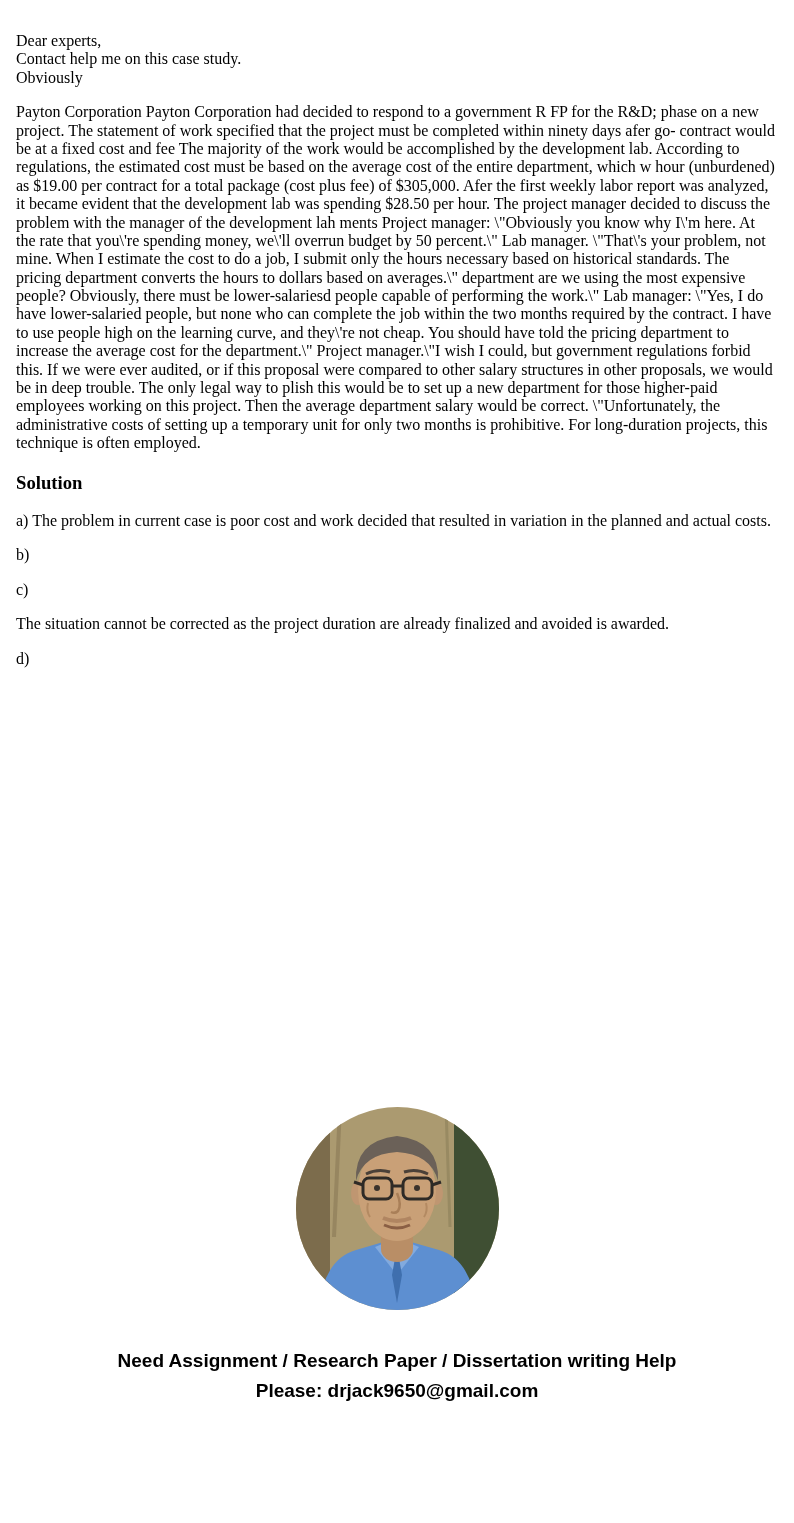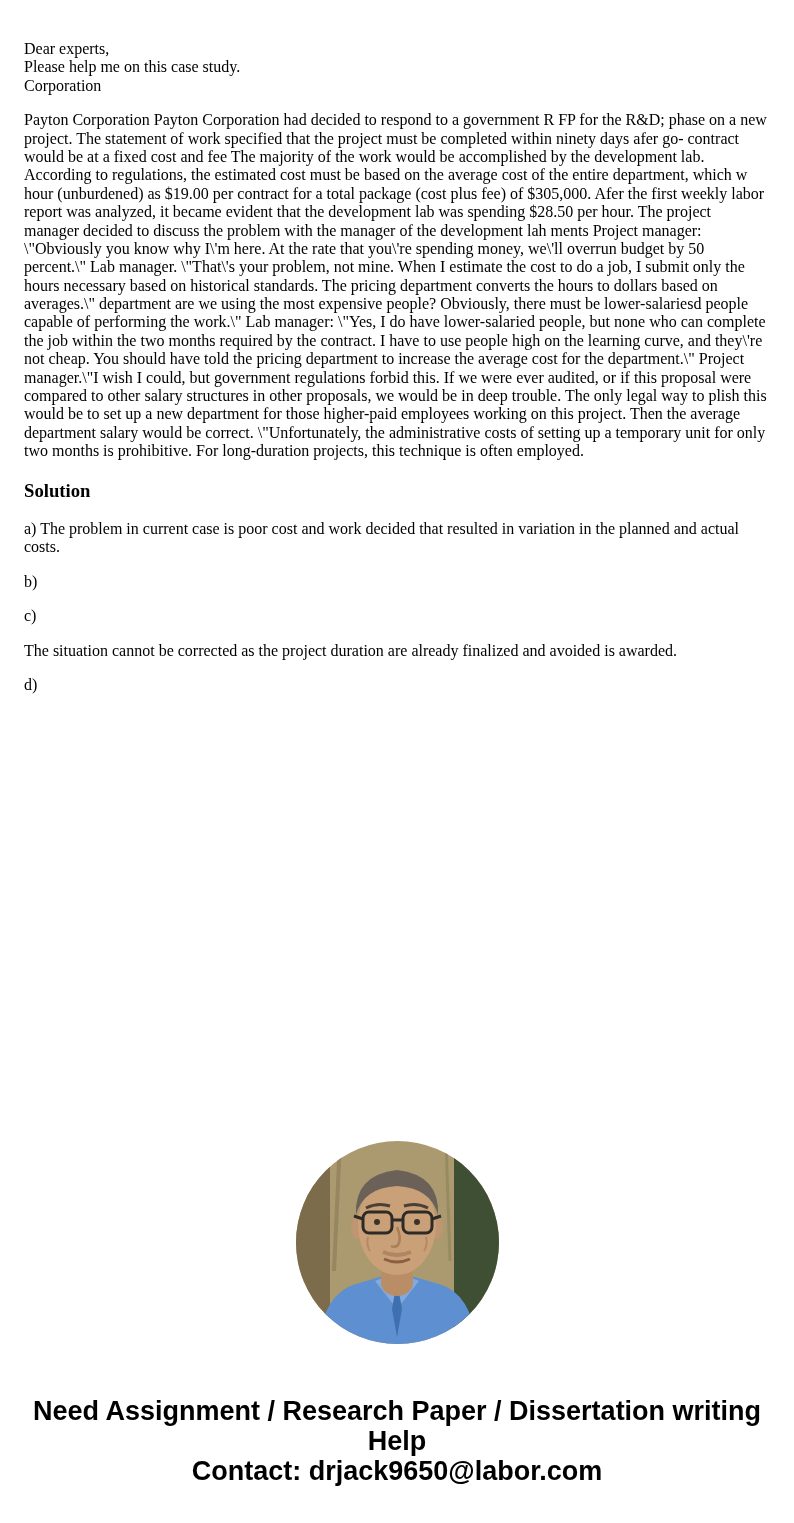--- a/index.html
+++ b/index.html
@@ -4,56 +4,56 @@
 <style>
   * { box-sizing: border-box; }
   html, body { margin: 0; padding: 0; background: #ffffff; }
   body {
     width: 794px;
     min-height: 1523px;
     font-family: "Liberation Serif", serif;
     color: #000000;
   }
   main.doc {
-    padding: 24px;
+    padding: 16px;
     font-size: 16px;
     line-height: 1.15;
   }
   main.doc p { margin: 16px 0; }
   main.doc h3 {
     font-size: 18.7px;
     font-weight: bold;
     margin: 19px 0;
     font-family: "Liberation Serif", serif;
   }
   .avatar-wrap {
     margin: 407px auto 0 auto;
     width: 203px;
     height: 203px;
   }
   .avatar-wrap svg { display: block; }
   .promo {
-    margin-top: 52px;
+    margin-top: 36px;
     padding: 0 8px;
     text-align: center;
     font-family: "Liberation Sans", sans-serif;
     font-weight: bold;
-    font-size: 27px;
+    font-size: 19px;
     line-height: 30px;
     color: #000000;
   }
 </style>
 </head>
 <body>
 
 <main class="doc">
   <p>
     <span>Dear experts,</span><br>
-    <span>Please help me on this case study.</span><br>
-    <span>Corporation</span>
+    <span>Contact help me on this case study.</span><br>
+    <span>Obviously</span>
   </p>
 
   <p>Payton Corporation Payton Corporation had decided to respond to a government R FP for the R&amp;D; phase on a new project. The statement of work specified that the project must be completed within ninety days afer go- contract would be at a fixed cost and fee The majority of the work would be accomplished by the development lab. According to regulations, the estimated cost must be based on the average cost of the entire department, which w hour (unburdened) as $19.00 per contract for a total package (cost plus fee) of $305,000. Afer the first weekly labor report was analyzed, it became evident that the development lab was spending $28.50 per hour. The project manager decided to discuss the problem with the manager of the development lah ments Project manager: \"Obviously you know why I\'m here. At the rate that you\'re spending money, we\'ll overrun budget by 50 percent.\" Lab manager. \"That\'s your problem, not mine. When I estimate the cost to do a job, I submit only the hours necessary based on historical standards. The pricing department converts the hours to dollars based on averages.\" department are we using the most expensive people? Obviously, there must be lower-salariesd people capable of performing the work.\" Lab manager: \"Yes, I do have lower-salaried people, but none who can complete the job within the two months required by the contract. I have to use people high on the learning curve, and they\'re not cheap. You should have told the pricing department to increase the average cost for the department.\" Project manager.\"I wish I could, but government regulations forbid this. If we were ever audited, or if this proposal were compared to other salary structures in other proposals, we would be in deep trouble. The only legal way to plish this would be to set up a new department for those higher-paid employees working on this project. Then the average department salary would be correct. \"Unfortunately, the administrative costs of setting up a temporary unit for only two months is prohibitive. For long-duration projects, this technique is often employed.</p>
 
   <h3>Solution</h3>
 
   <p>a) The problem in current case is poor cost and work decided that resulted in variation in the planned and actual costs.</p>
 
   <p>b)</p>
 
@@ -99,14 +99,14 @@
       <path d="M87 111 q14 6 28 0" stroke="#9a7050" stroke-width="4" fill="none" opacity="0.55"></path>
       <path d="M88 118 q13 6 26 0" stroke="#8a5f44" stroke-width="3" fill="none"></path>
       <path d="M72 96 q-2 8 2 14" stroke="#b38a62" stroke-width="2" fill="none"></path>
       <path d="M130 96 q2 8 -2 14" stroke="#b38a62" stroke-width="2" fill="none"></path>
     </g>
   </svg>
 </div>
 
 <div class="promo">
   <div>Need Assignment / Research Paper / Dissertation writing Help</div>
-  <div>Contact: drjack9650@labor.com</div>
+  <div>Please: drjack9650@gmail.com</div>
 </div>
 
 </body></html>

